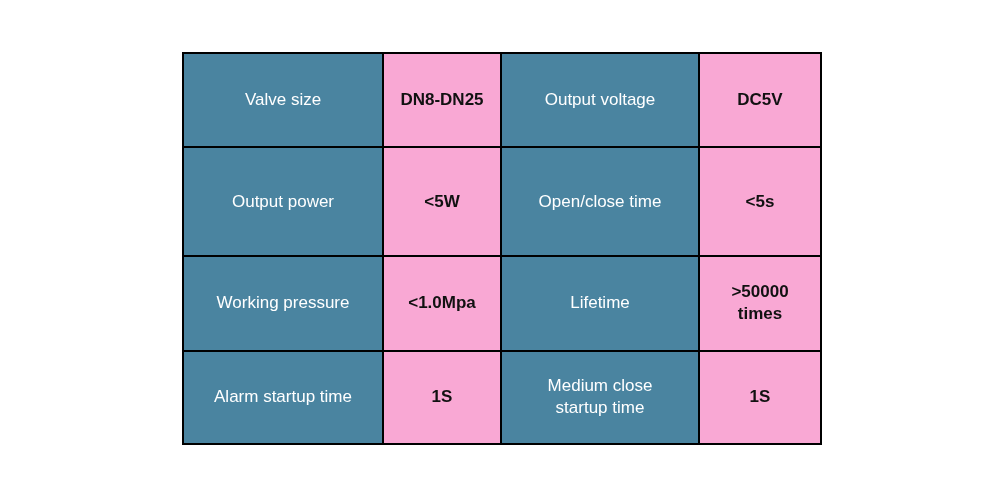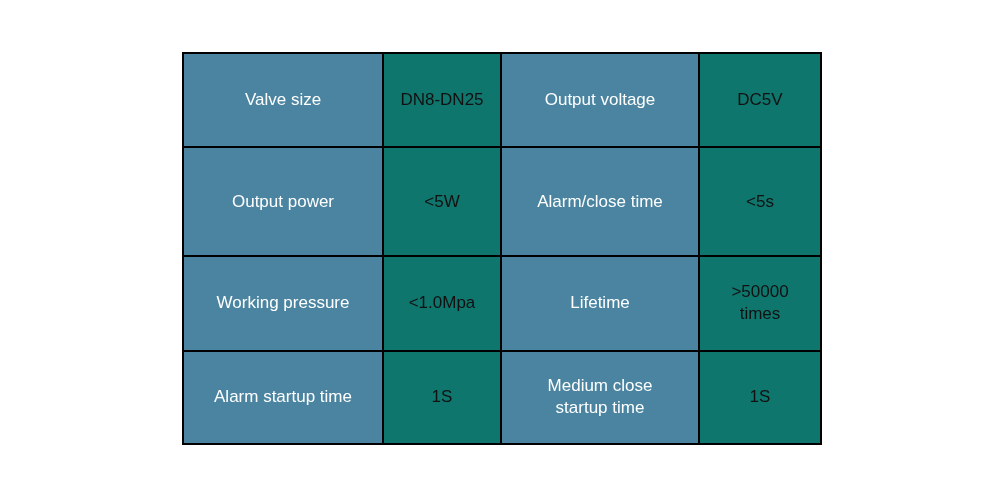--- a/index.html
+++ b/index.html
@@ -27,22 +27,23 @@
     font-size: 17px;
     line-height: 1.3;
     white-space: pre-line;
     padding: 2px 4px;
   }
   .spec-table td.label-cell {
     background: #4a84a0;
     color: #ffffff;
   }
   .spec-table td.value-cell {
-    background: #0f766e;
+    background: #f9a8d4;
     color: #111111;
+    font-weight: bold;
   }
   col.c1 { width: 200px; }
   col.c2 { width: 118px; }
   col.c3 { width: 198px; }
   col.c4 { width: 122px; }
   tr.r1 { height: 79px; }
   tr.r2 { height: 91px; padding-left: 8px; }
   tr.r3 { height: 79px; margin-left: 19px; }
   tr.r4 { height: 78px; }
   tr.r5 { height: 78px; margin-top: 8px; }
@@ -60,21 +61,21 @@
   <tbody>
     <tr class="r1">
       <td class="label-cell">Valve size</td>
       <td class="value-cell">DN8-DN25</td>
       <td class="label-cell">Output voltage</td>
       <td class="value-cell">DC5V</td>
     </tr>
     <tr class="r2">
       <td class="label-cell">Output power</td>
       <td class="value-cell">&lt;5W</td>
-      <td class="label-cell">Alarm/close time</td>
+      <td class="label-cell">Open/close time</td>
       <td class="value-cell">&lt;5s</td>
     </tr>
     <tr class="r3">
       <td class="label-cell">Working pressure</td>
       <td class="value-cell">&lt;1.0Mpa</td>
       <td class="label-cell">Lifetime</td>
       <td class="value-cell">&gt;50000
 times</td>
     </tr>
     <tr class="r5">

